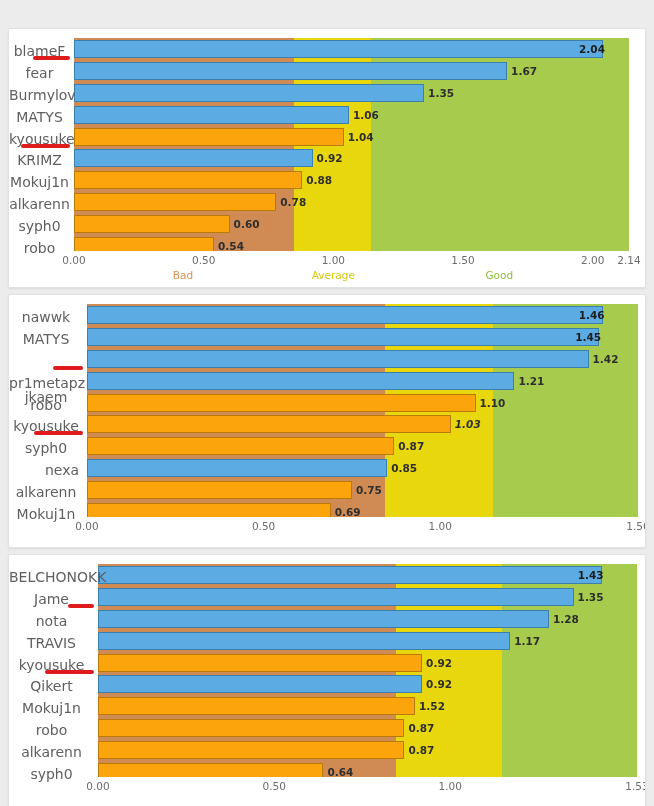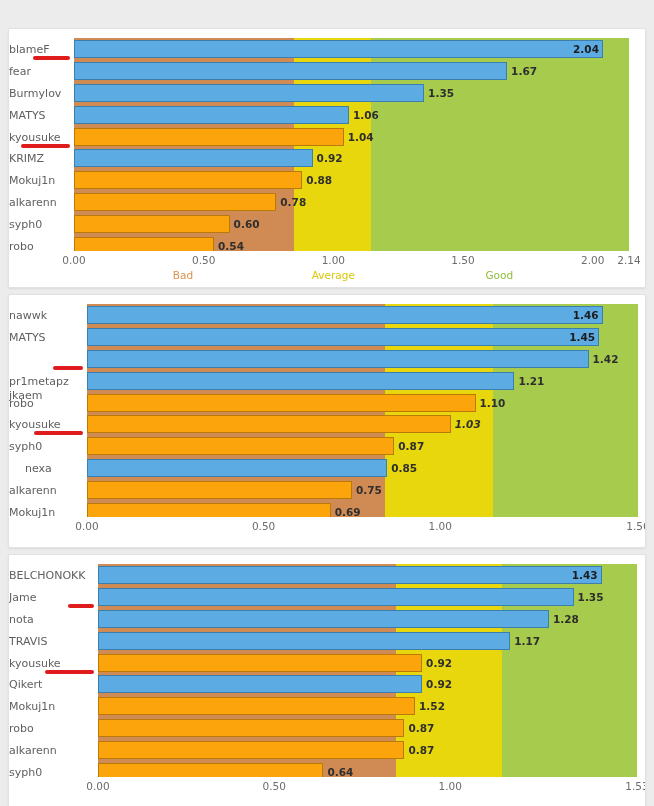--- a/index.html
+++ b/index.html
@@ -57,41 +57,41 @@
   .row{position:absolute;left:0;right:0;}
   .bar{
     position:absolute;left:0;top:0;bottom:0;
     border:1px solid #6b6b6b;
     box-sizing:border-box;
   }
   .bar.blue{background:#5cabe3;border-color:#3b7fae;}
   .bar.orange{background:#fba40c;border-color:#b97a08;}
   .rowlabel{
     position:absolute;
-    text-align:left;
+    text-align:center;
     color:#5f5f5f;
-    font-size:11px;
+    font-size:14px;
     white-space:nowrap;
     line-height:1;
   }
   .underline{
     position:absolute;
     height:4px;
     background:#e01b1b;
     border-radius:2px;
   }
   .val{
     position:absolute;
     font-size:10.5px;
     font-weight:bold;
     color:#2e2e2e;
     white-space:nowrap;
     line-height:1;
   }
-  .val.inside{color:#1d1d1d;}
+  .val.inside{color:#1d1d1d;margin-left:6px;}
   .tick{
     position:absolute;
     font-size:10.5px;
     color:#6c6c6c;
     white-space:nowrap;
     transform:translateX(-50%);
     line-height:1;
   }
   .zlabel{
     position:absolute;

